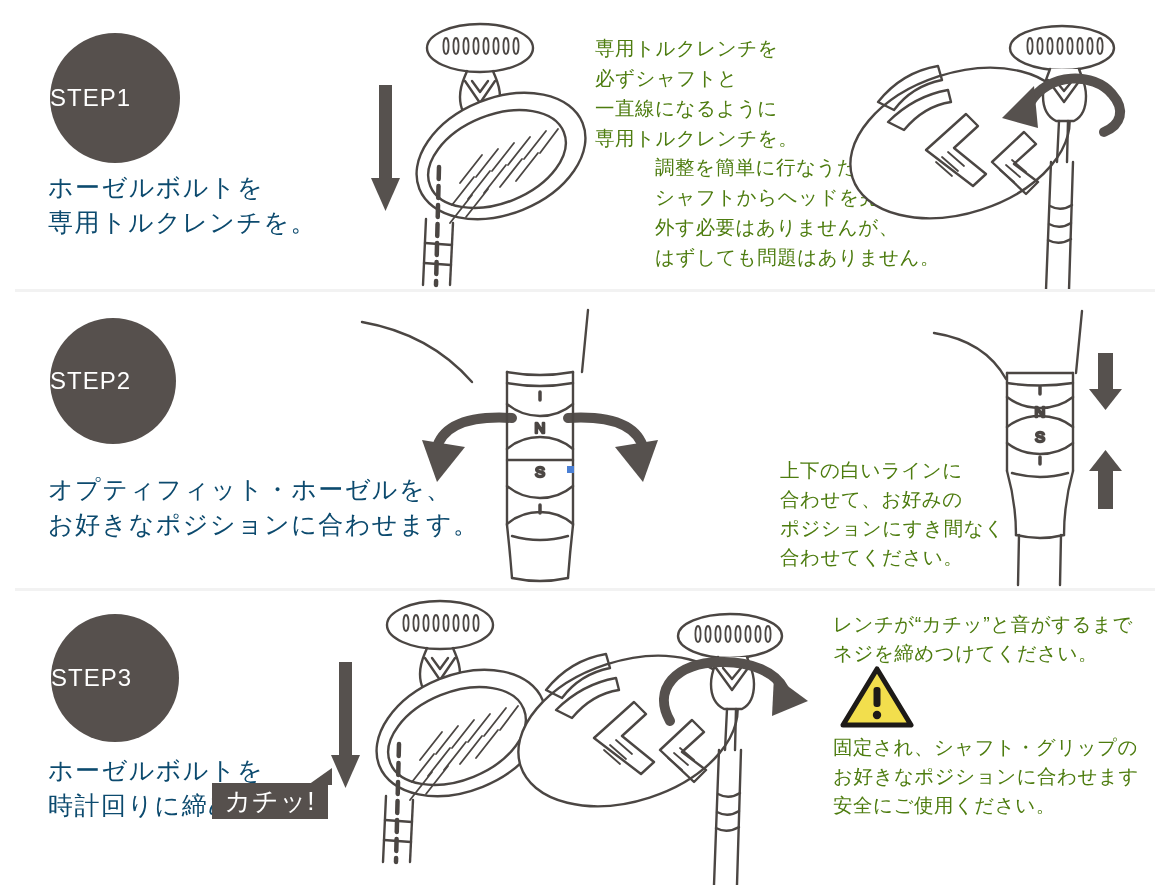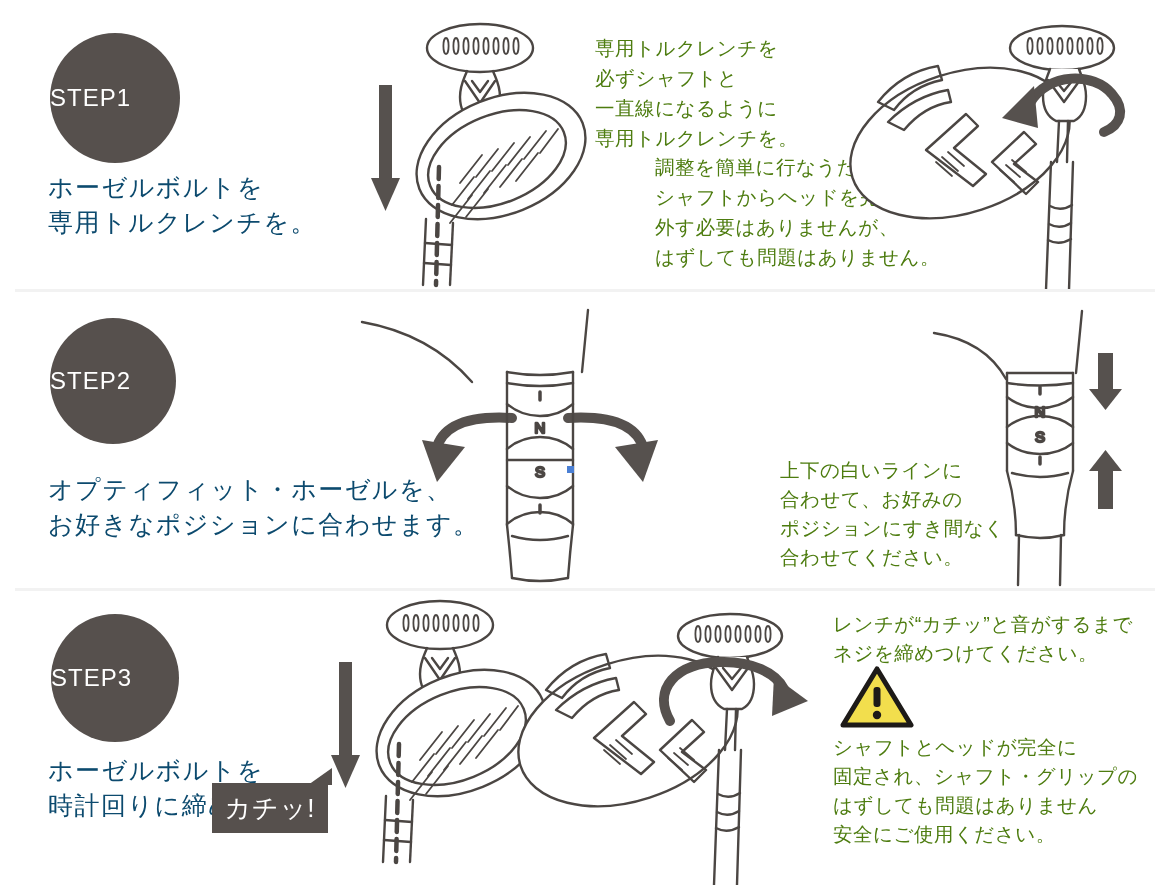--- a/index.html
+++ b/index.html
@@ -17,21 +17,21 @@
   .caption{position:absolute;font-size:25px;line-height:35px;letter-spacing:1.5px;color:#0c4a6e;}
   .note{position:absolute;font-size:19.5px;line-height:30px;letter-spacing:0.5px;color:#4d7c0f;}
   .note.tight{line-height:29px;}
   svg{position:absolute;overflow:visible;}
   .ln{fill:none;stroke:#4b4643;stroke-width:2.4px;stroke-linecap:round;stroke-linejoin:round;}
   .thin{stroke-width:1.8px;}
   .af{fill:#56514e;stroke:none;}
   .arc{fill:none;stroke:#56514e;stroke-width:10px;stroke-linecap:round;}
   .hlbl{font-size:15px;fill:#4b4643;text-anchor:middle;font-family:"Liberation Sans",sans-serif;}
   .click-label{
-    position:absolute;left:502px;top:783px;width:116px;height:50px;background:#56504d;
+    position:absolute;left:502px;top:783px;width:116px;height:36px;background:#56504d;
     color:#fff;display:flex;align-items:center;justify-content:center;
     font-size:26px;letter-spacing:1px;
   }
   .click-label::after{
     content:"";position:absolute;right:-4px;top:-15px;width:0;height:0;
     border-left:24px solid transparent;border-bottom:17px solid #56504d;
   }
 </style>
 </head>
 <body>
@@ -349,20 +349,19 @@
       <div>ネジを締めつけてください。</div>
     </div>
 
     <svg style="left:840px;top:74px" width="74" height="64" viewBox="0 0 74 64">
       <polygon points="37,4 71,60 3,60" fill="#f2de4d" stroke="#1d1a18" stroke-width="5" stroke-linejoin="round"></polygon>
       <rect x="33.5" y="22" width="7" height="20" rx="3" fill="#1d1a18"></rect>
       <circle cx="37" cy="50" r="4.2" fill="#1d1a18"></circle>
     </svg>
 
     <div class="note tight" style="left:833px;top:142px">
-      <div>シャフトとヘッドが完全に</div>
       <div>固定され、シャフト・グリップの</div>
-      <div>はずしても問題はありません</div>
+      <div>お好きなポジションに合わせます</div>
       <div>安全にご使用ください。</div>
     </div>
   </section>
 
 </div>
 
 </body></html>

